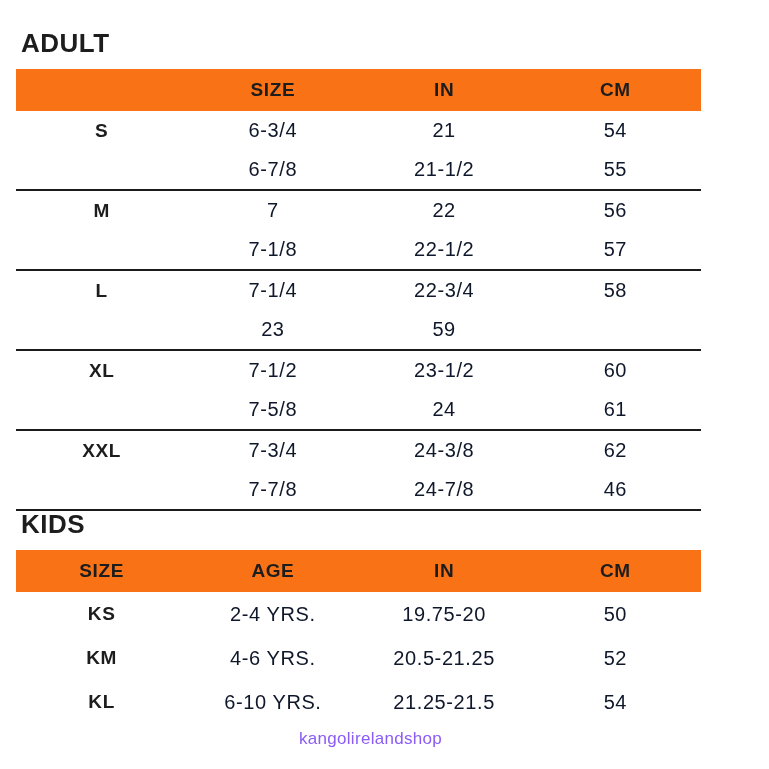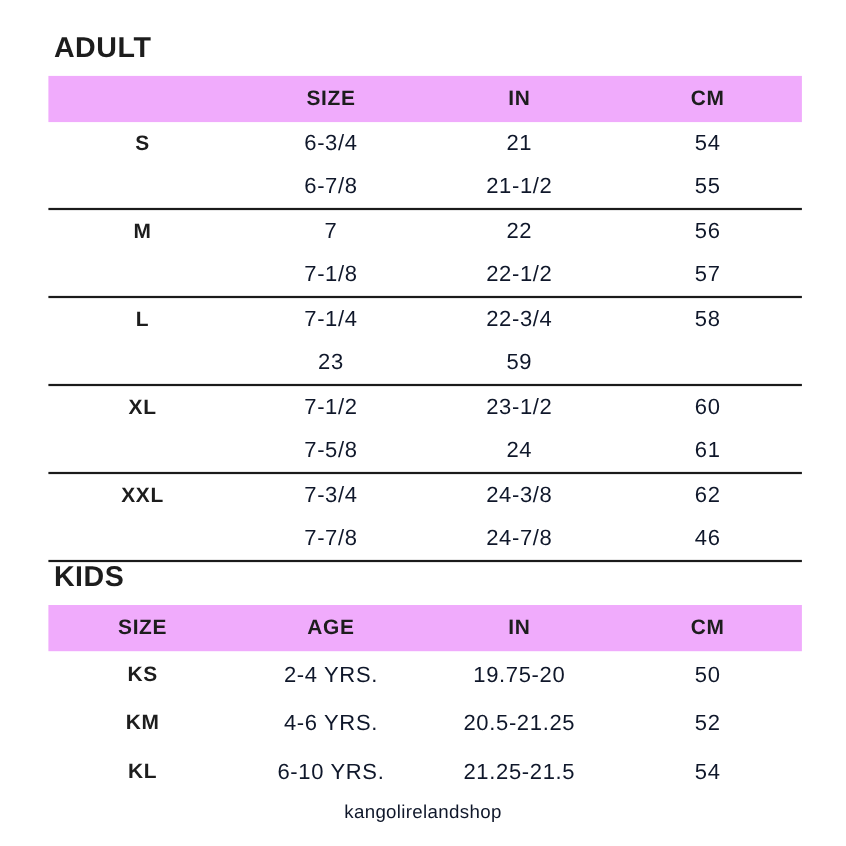--- a/index.html
+++ b/index.html
@@ -9,38 +9,38 @@
     background: #ffffff;
     width: 769px;
     height: 769px;
     overflow: hidden;
     font-family: "Liberation Sans", sans-serif;
     color: #1d1d1d;
   }
   .page {
     width: 769px;
     height: 769px;
-    padding: 30px 44px 0 44px;
+    padding: 30px 44px 0 16px;
   }
   .section-title {
     font-size: 26px;
     font-weight: 700;
     letter-spacing: 0.5px;
     line-height: 1;
     margin: 0 0 13px 5px;
   }
   .section-title.kids {
   }
   .table {
     width: 685px;
   }
   .thead {
     display: grid;
     grid-template-columns: repeat(4, 1fr);
-    background: #f0abfc;
+    background: #f97316;
     height: 42px;
     align-items: center;
   }
   .row {
     display: grid;
     grid-template-columns: repeat(4, 1fr);
     height: 39px;
     align-items: center;
   }
   .kids-body .row {
@@ -64,21 +64,21 @@
     letter-spacing: 0.6px;
   }
   .data-cell {
     font-weight: 400;
     font-size: 20px;
     color: #0f172a;
     letter-spacing: 0.6px;
   }
   .footer {
     text-align: center;
-    color: #0f172a;
+    color: #8b5cf6;
     font-size: 17px;
     letter-spacing: 0.3px;
     margin-top: 5px;
   }
 </style>
 </head>
 <body>
 
 <div class="page">
 

